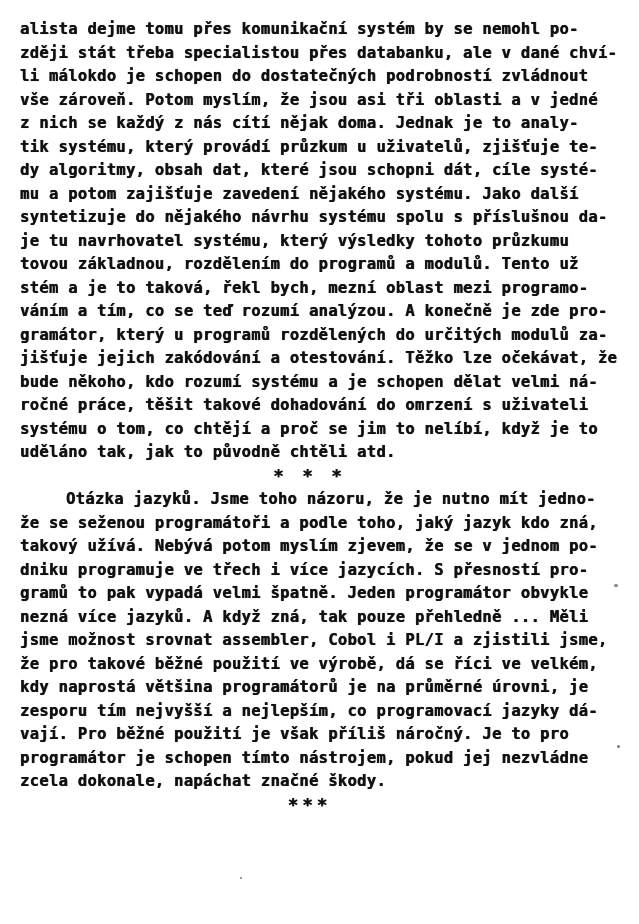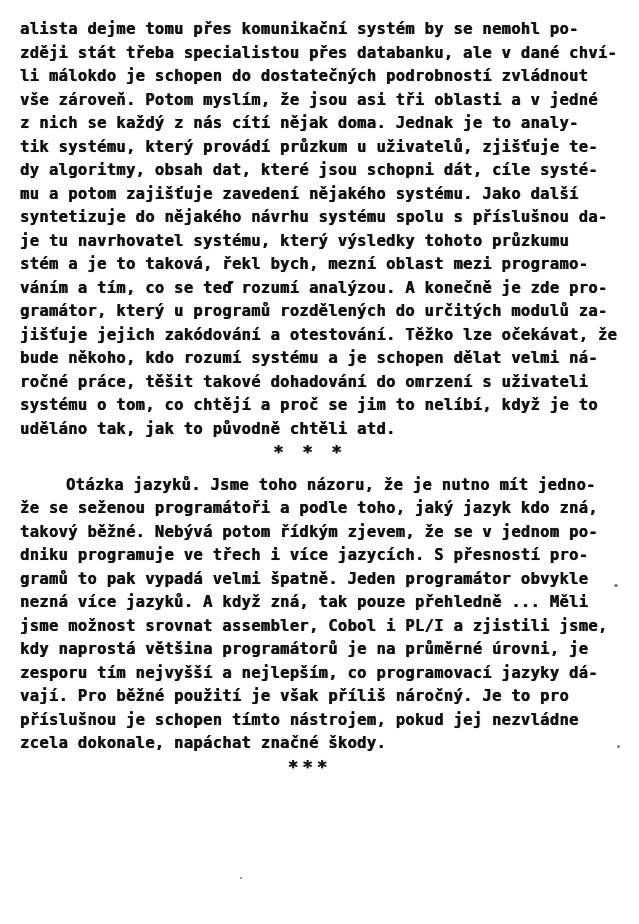--- a/index.html
+++ b/index.html
@@ -26,21 +26,20 @@
   }
   .para { margin: 0; }
   .line {
     height: 23.5px;
     line-height: 23.5px;
     white-space: pre;
     letter-spacing: 0.3px;
   }
   .para.indent .line:first-child {
     text-indent: 46px;
-    margin-top: 9px;
   }
   .separator {
     height: 23.5px;
     line-height: 23.5px;
     text-align: center;
     font-size: 17.5px;
     letter-spacing: 4px;
     padding-right: 26px; 
   }
   
@@ -61,42 +60,44 @@
         <div class="line">alista dejme tomu přes komunikační systém by se nemohl po-</div>
         <div class="line">zději stát třeba specialistou přes databanku, ale v dané chví-</div>
         <div class="line">li málokdo je schopen do dostatečných podrobností zvládnout</div>
         <div class="line">vše zároveň. Potom myslím, že jsou asi tři oblasti a v jedné</div>
         <div class="line">z nich se každý z nás cítí nějak doma. Jednak je to analy-</div>
         <div class="line">tik systému, který provádí průzkum u uživatelů, zjišťuje te-</div>
         <div class="line">dy algoritmy, obsah dat, které jsou schopni dát, cíle systé-</div>
         <div class="line">mu a potom zajišťuje zavedení nějakého systému. Jako další</div>
         <div class="line">syntetizuje do nějakého návrhu systému spolu s příslušnou da-</div>
         <div class="line">je tu navrhovatel systému, který výsledky tohoto průzkumu</div>
+        <div class="line">tovou základnou, rozdělením do programů a modulů. Tento už</div>
         <div class="line">stém a je to taková, řekl bych, mezní oblast mezi programo-</div>
         <div class="line">váním a tím, co se teď rozumí analýzou. A konečně je zde pro-</div>
         <div class="line">gramátor, který u programů rozdělených do určitých modulů za-</div>
         <div class="line">jišťuje jejich zakódování a otestování. Těžko lze očekávat, že</div>
         <div class="line">bude někoho, kdo rozumí systému a je schopen dělat velmi ná-</div>
         <div class="line">ročné práce, těšit takové dohadování do omrzení s uživateli</div>
         <div class="line">systému o tom, co chtějí a proč se jim to nelíbí, když je to</div>
         <div class="line">uděláno tak, jak to původně chtěli atd.</div>
       </div>
       <div class="separator">* * *</div>
       <div class="para indent">
         <div class="line">Otázka jazyků. Jsme toho názoru, že je nutno mít jedno-</div>
         <div class="line">že se seženou programátoři a podle toho, jaký jazyk kdo zná,</div>
-        <div class="line">takový běžné. Nebývá potom řídkým zjevem, že se v jednom po-</div>
+        <div class="line">takový užívá. Nebývá potom myslím zjevem, že se v jednom po-</div>
         <div class="line">dniku programuje ve třech i více jazycích. S přesností pro-</div>
         <div class="line">gramů to pak vypadá velmi špatně. Jeden programátor obvykle</div>
         <div class="line">nezná více jazyků. A když zná, tak pouze přehledně ... Měli</div>
         <div class="line">jsme možnost srovnat assembler, Cobol i PL/I a zjistili jsme,</div>
+        <div class="line">že pro takové běžné použití ve výrobě, dá se říci ve velkém,</div>
         <div class="line">kdy naprostá většina programátorů je na průměrné úrovni, je</div>
         <div class="line">zesporu tím nejvyšší a nejlepším, co programovací jazyky dá-</div>
         <div class="line">vají. Pro běžné použití je však příliš náročný. Je to pro</div>
-        <div class="line">příslušnou je schopen tímto nástrojem, pokud jej nezvládne</div>
+        <div class="line">programátor je schopen tímto nástrojem, pokud jej nezvládne</div>
         <div class="line">zcela dokonale, napáchat značné škody.</div>
       </div>
       <div class="separator">***</div>
     </div>
   <div class="speck" style="left:497px; top:152px;"></div>
   <div class="speck" style="left:614px; top:584px; width:4px; height:3px;"></div>
   <div class="speck" style="left:617px; top:745px;"></div>
   <div class="speck" style="left:240px; top:877px; width:2px; height:2px;"></div>
 </div>
 

